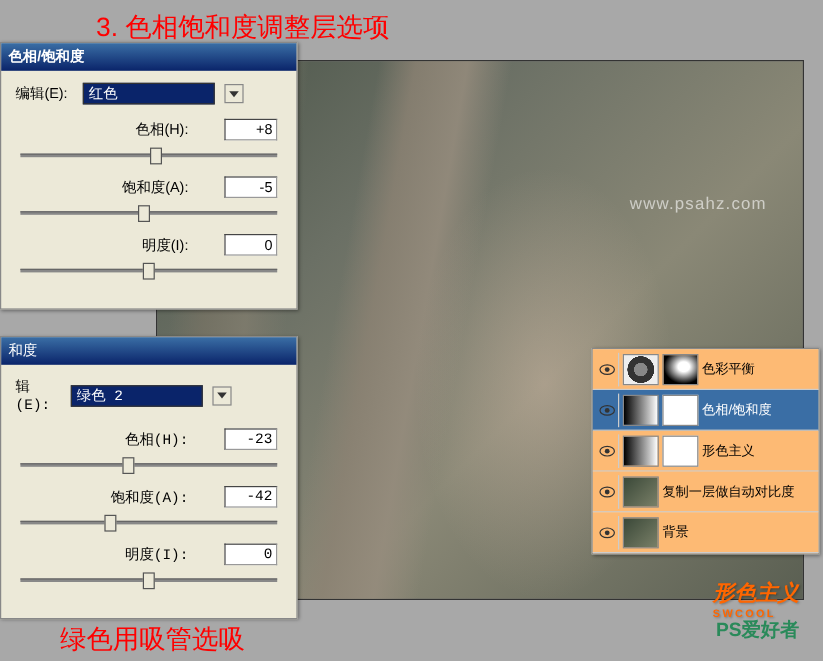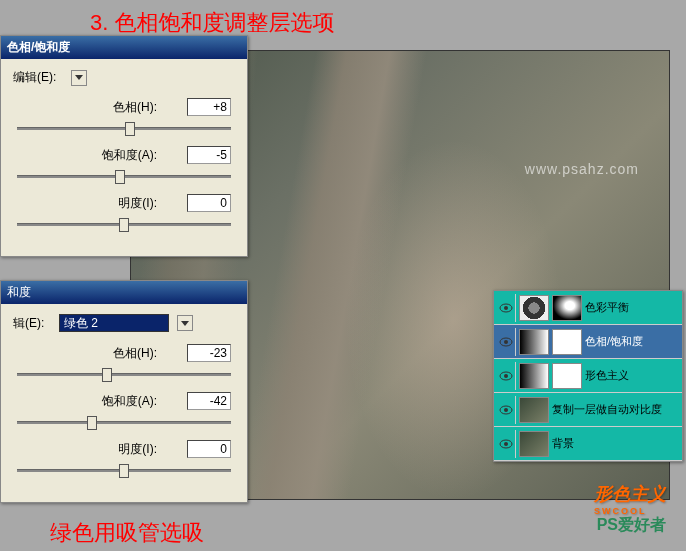--- a/index.html
+++ b/index.html
@@ -6,21 +6,21 @@
     body {
       width: 686px;
       height: 551px;
       background: #a8a8a8;
       font-family: "SimSun", "宋体", sans-serif;
       font-size: 12px;
       position: relative;
       overflow: hidden;
     }
     .big-red-label { color: #ff0000; font-size: 22px; position: absolute; }
-    .label-top { top: 8px; left: 90px; }
+    .label-top { top: 8px; left: 80px; }
     .label-bottom { top: 518px; left: 50px; }
     
     .image-area {
       position: absolute;
       top: 50px; left: 130px;
       width: 540px; height: 450px;
       background: linear-gradient(135deg, #4a5448 0%, #6b7065 30%, #8a8876 60%, #5a5f52 100%);
       border: 1px solid #333;
     }
     .image-area::before {
@@ -100,36 +100,36 @@
     .slider-thumb {
       position: absolute;
       top: 2px;
       width: 10px; height: 14px;
       background: #ece9d8;
       border: 1px solid #555;
       transform: translateX(-50%);
     }
     
     .dialog1 { top: 35px; left: 0; width: 248px; }
-    .dialog2 { top: 280px; left: 0; width: 248px; }
+    .dialog2 { top: 280px; left: 0; width: 248px; font-family: Liberation Mono, monospace; }
     .dialog2 .dialog-title { font-weight: normal; }
     
     .layers-panel {
       position: absolute;
       top: 290px; right: 3px;
       width: 190px;
       background: #ece9d8;
       border: 1px solid #888;
       box-shadow: 1px 1px 3px rgba(0,0,0,.4);
     }
     .layer-row {
       display: flex; align-items: center;
       height: 34px;
       border-bottom: 1px solid #ccc;
-      background: #14b8a6;
+      background: #fdba74;
       gap: 3px;
       padding: 2px;
     }
     .layer-row.selected { background: #3a6ea5; color: #fff; }
     .eye {
       width: 20px; height: 28px;
       display: flex; align-items: center; justify-content: center;
       border-right: 1px solid #ccc;
     }
     .eye svg { width: 14px; height: 10px; }
@@ -179,20 +179,21 @@
 </div>
 
 <div class="big-red-label label-top">3. 色相饱和度调整层选项</div>
 <div class="big-red-label label-bottom">绿色用吸管选吸</div>
 
 <div class="dialog dialog1">
   <div class="dialog-title">色相/饱和度</div>
   <div class="dialog-body">
     <div class="edit-row">
       <span class="edit-label">编辑(E):</span>
+      <span class="combo">红色</span>
       <span class="combo-btn"></span>
     </div>
     <div class="slider-group">
       <div class="slider-label-row">
         <span class="slider-label">色相(H):</span>
         <input class="num-input" value="+8" style="">
       </div>
       <div class="slider-track">
           <div class="slider-thumb" style="left:53%"></div>
         </div>

